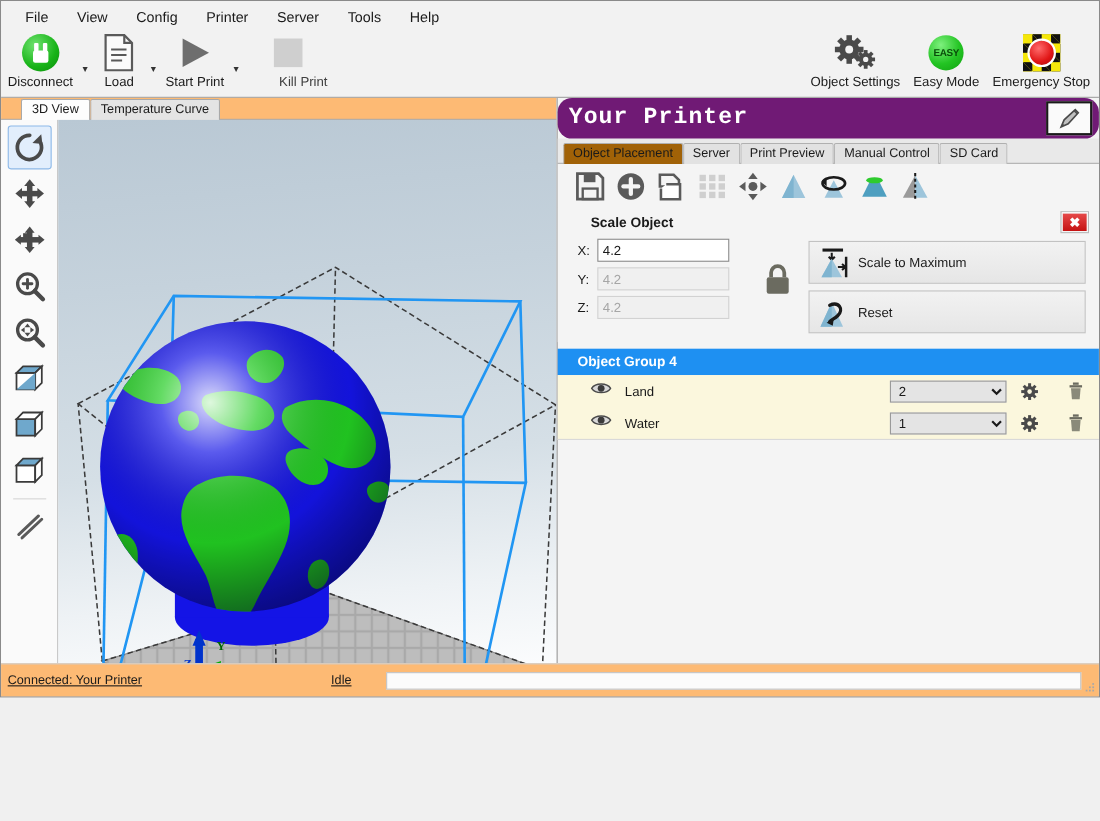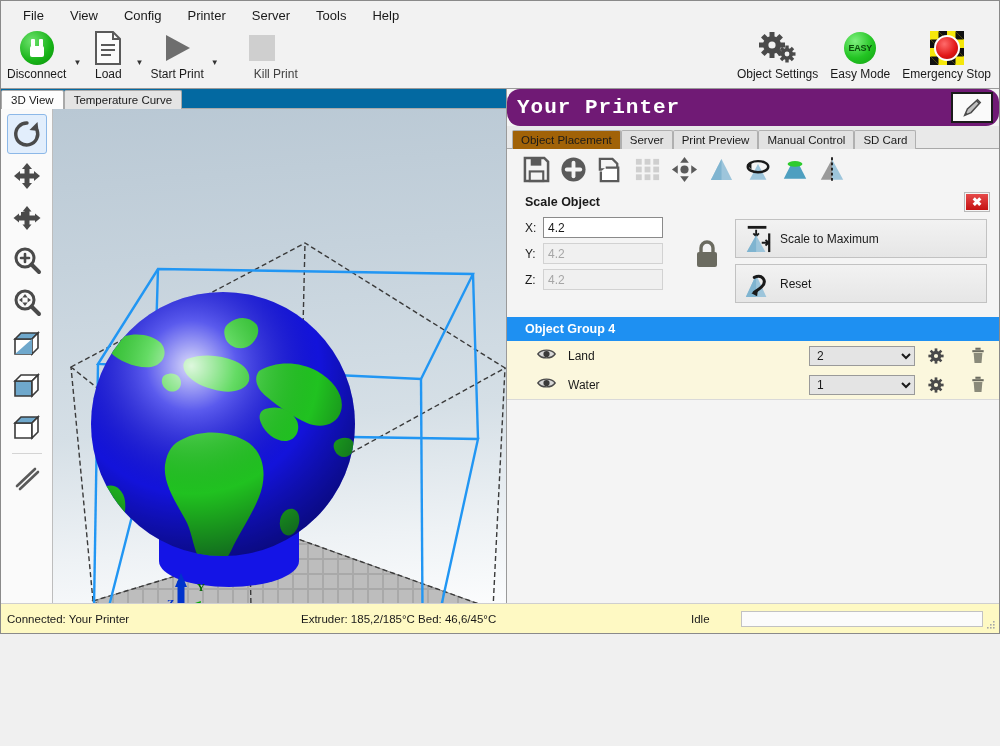--- a/index.html
+++ b/index.html
@@ -88,21 +88,21 @@
     border: 2px solid #fff; box-sizing: border-box;
   }
 
   
   .main { position: absolute; left: 0; top: 88px; right: 0; bottom: 30px; display: flex; }
 
   
   .left { width: 505px; position: relative; background: #f6f6f6; }
   .view-tabs {
     height: 20px; display: flex; align-items: flex-end;
-    padding-left: 0; background: #0369a1; border-bottom: 1px solid #a9a9a9;
+    padding-left: 18px; background: #fdba74; border-bottom: 1px solid #a9a9a9;
   }
   .vtab {
     font-size: 11.5px; padding: 3px 9px 3px; color: #1a1a1a;
     border: 1px solid #a9a9a9; border-bottom: none;
     background: #e4e4e4; border-radius: 2px 2px 0 0; cursor: default;
     position: relative; top: 1px;
   }
   .vtab.active { background: #fdfdfd; }
 
   .viewport-wrap { position: absolute; left: 0; top: 20px; right: 0; bottom: 0; display: flex; }
@@ -149,21 +149,21 @@
   .ptab.active { background: #a16207; }
 
   .obj-toolbar {
     height: 40px; display: flex; align-items: center; gap: 7px;
     padding-left: 14px; background: #f4f4f4;
   }
   .obj-ic { width: 30px; height: 30px; display: flex; align-items: center; justify-content: center; cursor: default; }
 
   
   .scale-panel { padding: 6px 12px 8px 18px; position: relative; background: #f4f4f4; }
-  .scale-title { font-size: 12.5px; font-weight: bold; color: #1a1a1a; margin-bottom: 8px; }
+  .scale-title { font-size: 12.5px; font-weight: bold; color: #1a1a1a; margin-bottom: 8px; margin-left: 12px; }
   .close-x {
     position: absolute; right: 10px; top: 4px; width: 24px; height: 18px;
     background: linear-gradient(#e64a4a, #c51212); border: 1px solid #f5f5f5;
     box-shadow: 0 0 0 1px #b9b9b9;
     display: flex; align-items: center; justify-content: center;
     color: #fff; font-size: 12px; font-weight: bold; cursor: default;
   }
   .scale-body { display: flex; align-items: flex-start; }
   .fields { width: 160px; }
   .frow { display: flex; align-items: center; margin-bottom: 5px; }
@@ -193,22 +193,22 @@
   .objsel {
     width: 106px; height: 20px; font-size: 12px; padding: 0 3px;
     border: 1px solid #9a9a9a; background: #e4e4e4; color: #1a1a1a;
     font-family: "Liberation Sans", sans-serif;
   }
   .objact { width: 42px; display: flex; justify-content: center; cursor: default; }
 
   
   .status {
     position: absolute; left: 0; right: 0; bottom: 0; height: 30px;
-    background: #fef9c3; border-top: 1px solid #cfcfcf;
-    display: flex; align-items: center; font-size: 11.5px; color: #1a1a1a;
+    background: #fdba74; border-top: 1px solid #cfcfcf;
+    display: flex; align-items: center; font-size: 11.5px; color: #1a1a1a; text-decoration: underline;
   }
   .st-conn { padding-left: 6px; width: 300px; }
   .st-temp { width: 390px; }
   .st-idle { width: 50px; }
   .st-prog {
     flex: 1; height: 16px; margin-right: 16px;
     background: #fbfbfb; border: 1px solid #c2c2c2;
   }
   .grip { position: absolute; right: 3px; bottom: 3px; width: 10px; height: 10px; }
 </style>
@@ -746,21 +746,20 @@
               <path d="M3 6.5 h10 l-1 11.5 h-8 z" fill="#8a8a7a"></path>
             </svg>
           </div>
         </div>
       </div>
     </div>
   </div>
 
   <div class="status">
     <div class="st-conn">Connected: Your Printer</div>
-    <div class="st-temp">Extruder: 185,2/185°C Bed: 46,6/45°C</div>
     <div class="st-idle">Idle</div>
     <div class="st-prog"></div>
     <svg class="grip" viewBox="0 0 10 10">
       <g fill="#a8a8a8">
         <rect x="7" y="1" width="1.6" height="1.6"></rect>
         <rect x="4" y="4" width="1.6" height="1.6"></rect>
           <rect x="7" y="4" width="1.6" height="1.6"></rect>
         <rect x="1" y="7" width="1.6" height="1.6"></rect>
           <rect x="4" y="7" width="1.6" height="1.6"></rect>
           <rect x="7" y="7" width="1.6" height="1.6"></rect>

